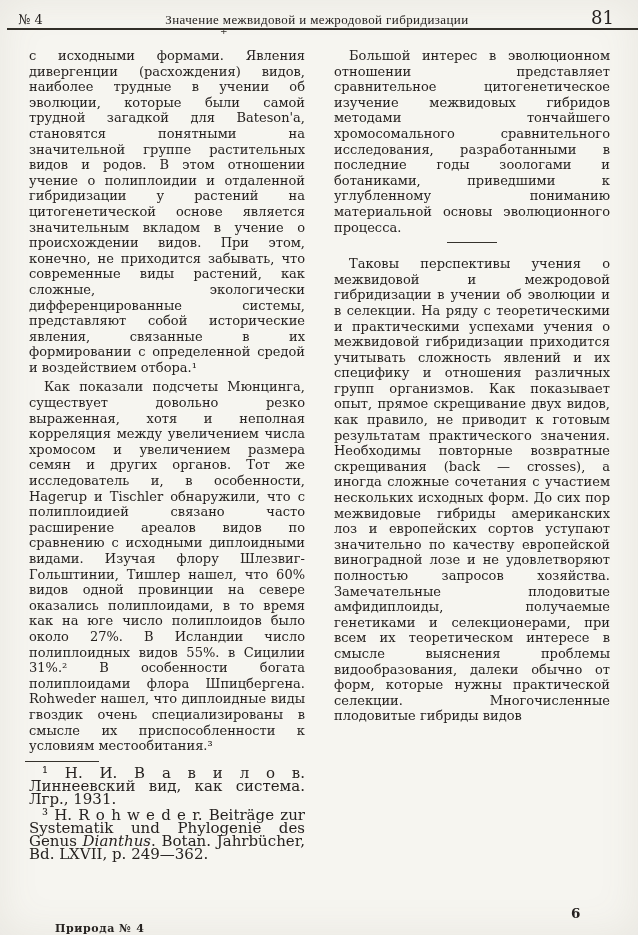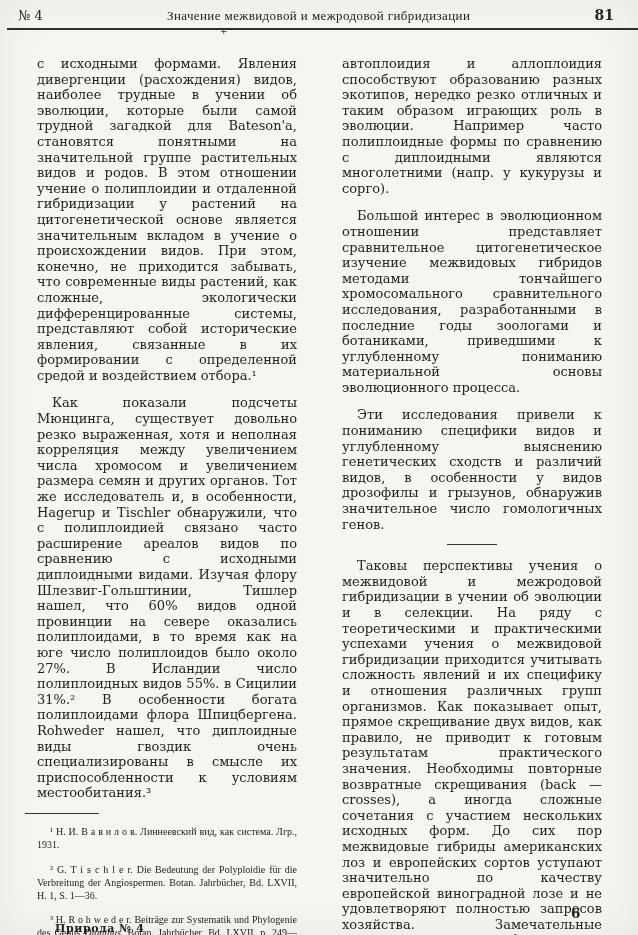--- a/index.html
+++ b/index.html
@@ -13,51 +13,50 @@
     overflow:hidden;
     box-shadow: inset 0 0 40px rgba(120,110,90,0.10);
   }
   .header {
     position:absolute; top:7px; left:18px; right:24px;
     display:flex; align-items:baseline;
     font-size:13px;
   }
   .header .issue { white-space:nowrap; }
   .header .title { flex:1; text-align:center; letter-spacing:0.4px;font-family:Liberation Serif, serif; }
-  .header .pagenum { font-weight:bold; font-size:14px; }
+  .header .pagenum { font-weight:normal; font-size:18px; }
   .rule {
     position:absolute; top:28px; left:7px; right:0; height:0;
     border-top:2px solid #322f29;
   }
   .rule-mark {
     position:absolute; top:27px; left:220px;
     font-size:9px; color:#322f29; line-height:9px;
   }
   .columns {
     position:absolute; top:44px; left:25px;
     display:flex; gap:21px;
   }
   .col { width:284px; }
   .col p {
-    margin:12px;
+    margin:4px;
     font-size:13px; line-height:15.6px;
     text-align:justify;
     text-indent:15px;
   }
   .col p.noindent { text-indent:0; }
   .fn-rule {
     width:74px; height:0;
     border-top:1.5px solid #35322c;
     margin:7px 0 5px 0;
   }
   .footnotes p {
-    font-size:10px; line-height:12.9px;
+    font-size:15px; line-height:12.9px;
     text-indent:13px;
     text-align:justify;
-    font-family:Liberation Serif, serif;
   }
   .divider {
     width:50px; height:0;
     border-top:1.5px solid #35322c;
     margin:7px auto 13px auto;
   }
   .footer-left {
     position:absolute; left:55px; top:922px;
     font-size:11px; font-weight:bold; letter-spacing:0.6px;
   }
@@ -82,29 +81,26 @@
   <div class="rule-mark">+</div>
 
   <div class="columns">
 
     <div class="col">
       <p class="noindent">с исходными формами. Явления дивергенции (расхождения) видов, наиболее трудные в учении об эволюции, которые были самой трудной загадкой для Bateson'а, становятся понятными на значительной группе растительных видов и родов. В этом отношении учение о полиплоидии и отдаленной гибридизации у растений на цитогенетической основе является значительным вкладом в учение о происхождении видов. При этом, конечно, не приходится забывать, что современные виды растений, как сложные, экологически дифференцированные системы, представляют собой исторические явления, связанные в их формировании с определенной средой и воздействием отбора.¹</p>
       <p>Как показали подсчеты Мюнцинга, существует довольно резко выраженная, хотя и неполная корреляция между увеличением числа хромосом и увеличением размера семян и других органов. Тот же исследователь и, в особенности, Hagerup и Tischler обнаружили, что с полиплоидией связано часто расширение ареалов видов по сравнению с исходными диплоидными видами. Изучая флору Шлезвиг-Гольштинии, Тишлер нашел, что 60% видов одной провинции на севере оказались полиплоидами, в то время как на юге число полиплоидов было около 27%. В Исландии число полиплоидных видов 55%. в Сицилии 31%.² В особенности богата полиплоидами флора Шпицбергена. Rohweder нашел, что диплоидные виды гвоздик очень специализированы в смысле их приспособленности к условиям местообитания.³</p>
       <div class="fn-rule"></div>
       <div class="footnotes">
         <p>¹ Н. И. В а в и л о в. Линнеевский вид, как система. Лгр., 1931.</p>
-        <p>² G. T i s c h l e r. Die Bedeutung der Polyploidie für die Verbreitung der Angiospermen. Botan. Jahrbücher, Bd. LXVII, H. 1, S. 1—36.</p>
         <p><span>³ H. R o h w e d e r. Beiträge zur Systematik und Phylogenie des Genus </span><i>Dianthus</i><span>. Botan. Jahrbücher, Bd. LXVII, p. 249—362.</span></p>
       </div>
     </div>
 
     <div class="col">
-      <p class="noindent">автоплоидия и аллоплоидия способствуют образованию разных экотипов, нередко резко отличных и таким образом играющих роль в эволюции. Например часто полиплоидные формы по сравнению с диплоидными являются многолетними (напр. у кукурузы и сорго).</p>
       <p>Большой интерес в эволюционном отношении представляет сравнительное цитогенетическое изучение межвидовых гибридов методами тончайшего хромосомального сравнительного исследования, разработанными в последние годы зоологами и ботаниками, приведшими к углубленному пониманию материальной основы эволюционного процесса.</p>
-      <p>Эти исследования привели к пониманию специфики видов и углубленному выяснению генетических сходств и различий видов, в особенности у видов дрозофилы и грызунов, обнаружив значительное число гомологичных генов.</p>
       <div class="divider"></div>
       <p><span>Таковы перспективы учения о межвидовой и межродовой гибридизации в учении об эволюции и в селекции. На ряду с теоретическими и практическими успехами учения о межвидовой гибридизации приходится учитывать сложность явлений и их специфику и отношения различных групп организмов. Как показывает опыт, прямое скрещивание двух видов, как правило, не приводит к готовым результатам практического значения. Необходимы повторные возвратные скрещивания (back — crosses), а иногда сложные сочетания с участием нескольких исходных форм. До сих пор межвидовые гибриды американских лоз и европейских сортов уступают значительно по качеству европейской виноградной лозе и не удовлетворяют полностью запросов хозяйства. Замечательные плодовитые амфидиплоиды, получаемые генетиками и селекционерами, при всем их теоретическом интересе в смысле выяснения проблемы видообразования, далеки обычно от форм, которые нужны практической селекции. Многочисленные плодовитые гибриды видов </span></p>
     </div>
 
   </div>
 
   <div class="footer-left">Природа № 4</div>
   <div class="footer-right">6</div>
 
 </div>

